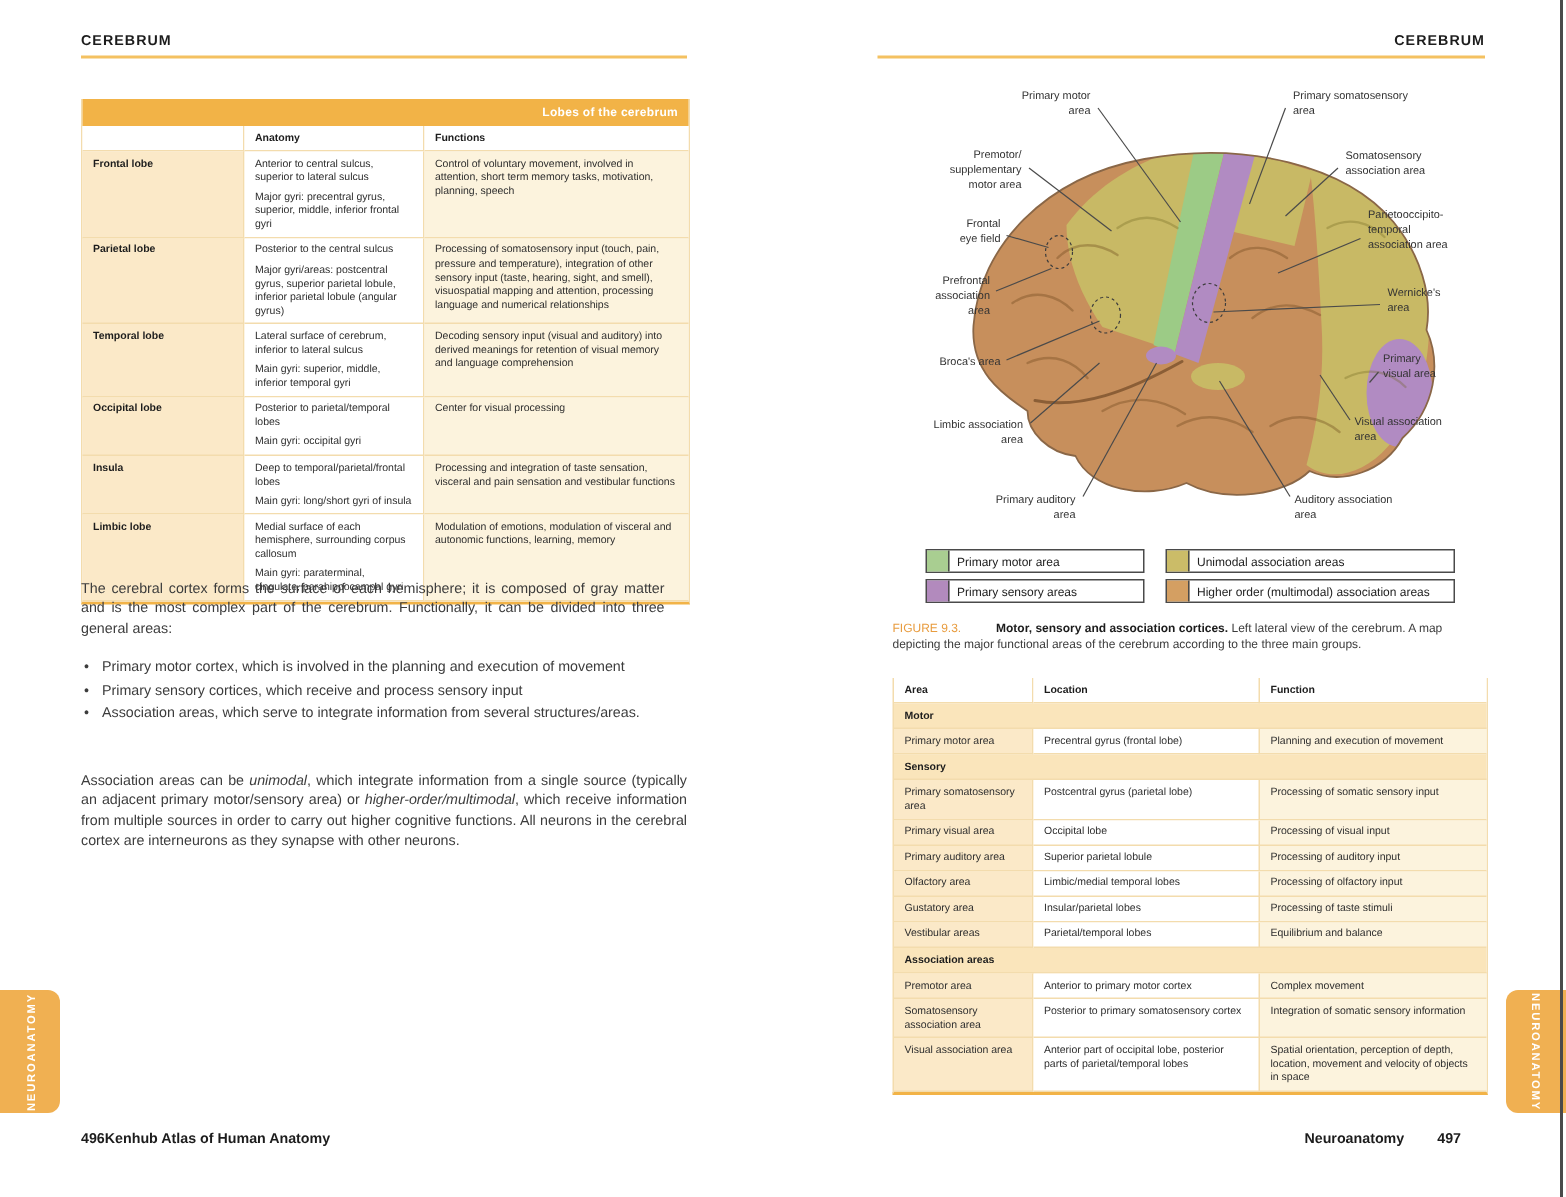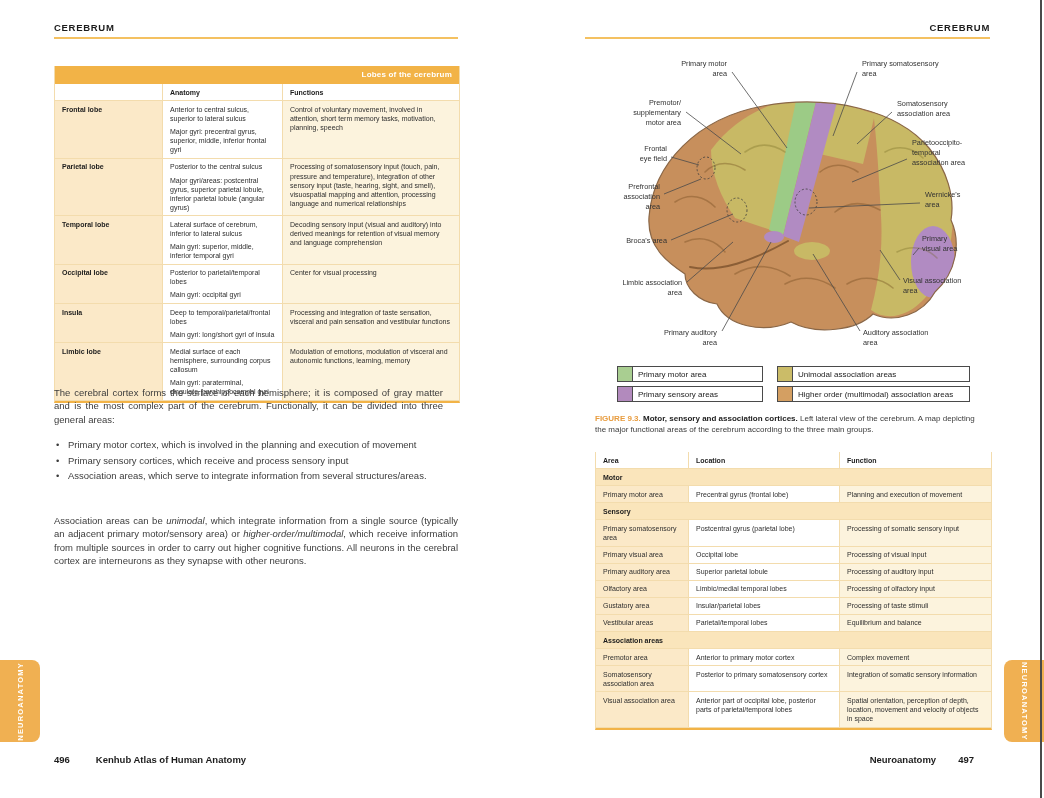--- a/index.html
+++ b/index.html
@@ -47,21 +47,21 @@
   .bmark{flex:0 0 12px;padding-left:2px;}
   .btext{flex:1;text-align:justify;}
   #assoc-para{margin-top:31px;}
   .it{font-style:italic;}
 
   
   .footer{position:absolute;top:754px;font-size:9.5px;font-weight:bold;color:#1c1c1c;}
   #left-page .footer{left:54px;}
   #right-page .footer{right:16px;text-align:right;}
   .footer .pgnum{display:inline-block;}
-  #left-page .footer .pgnum{margin-right:26px;}
+  #left-page .footer .pgnum{}
   #right-page .footer .pgnum{margin-left:22px;}
   .side-tab{position:absolute;top:660px;width:40px;height:82px;background:var(--tab);display:flex;align-items:center;justify-content:center;}
   #tab-left{left:0;border-radius:0 8px 8px 0;}
   #tab-right{left:1004px;border-radius:8px 0 0 8px;}
   .tab-text{color:#fff;font-size:7.5px;font-weight:bold;letter-spacing:1.2px;writing-mode:vertical-rl;}
   #tab-left .tab-text{transform:rotate(180deg);}
   .page-edge{position:absolute;top:0;left:1040px;width:2px;height:798px;background:#4a4a4a;}
 
   
   #figure-svg{position:absolute;top:52px;left:0;}
@@ -74,22 +74,22 @@
   
   .legend-col{position:absolute;top:366px;}
   #legend-col-1{left:32px;width:146px;}
   #legend-col-2{left:192px;width:193px;}
   .legend-item{display:flex;align-items:center;height:14px;border:1px solid #4a4a4a;background:#fff;margin-bottom:4px;font-size:8px;color:#222;}
   .swatch{width:14px;height:100%;border-right:1px solid #4a4a4a;flex:0 0 14px;}
   .legend-label{padding-left:5px;white-space:nowrap;}
 
   
   #caption{position:absolute;top:414px;left:10px;width:390px;font-size:8px;line-height:1.32;color:#3c3c3c;}
-  .cap-tag{color:var(--figure_tag);font-weight:bold;}
-  .cap-bold{font-weight:bold;color:#1c1c1c;}
+  .cap-tag{color:var(--figure_tag);font-weight:normal;}
+  .cap-bold{font-weight:bold;color:#1c1c1c;margin-left:21px;}
 </style>
 </head>
 <body>
 
 <div class="page" id="left-page">
   <div class="running-head">CEREBRUM</div>
   <div class="head-rule"></div>
 
   <div class="k-table" id="lobes-table">
     <div class="tbl-title">Lobes of the cerebrum</div>

